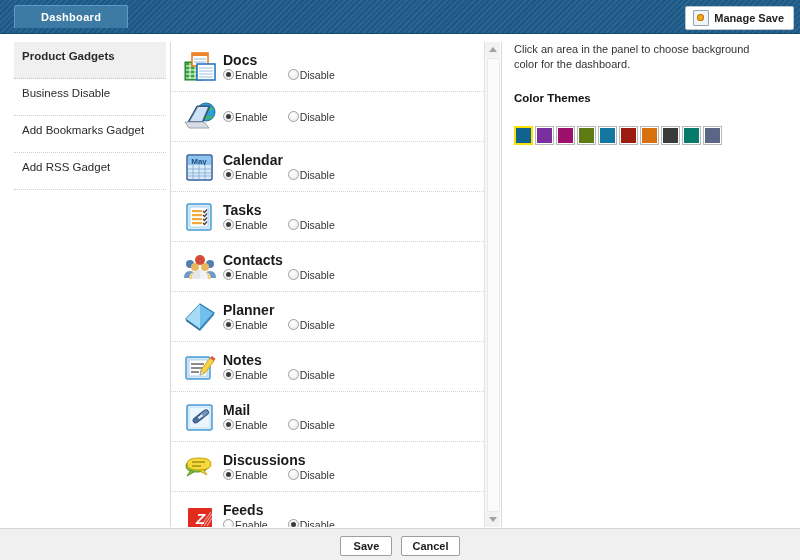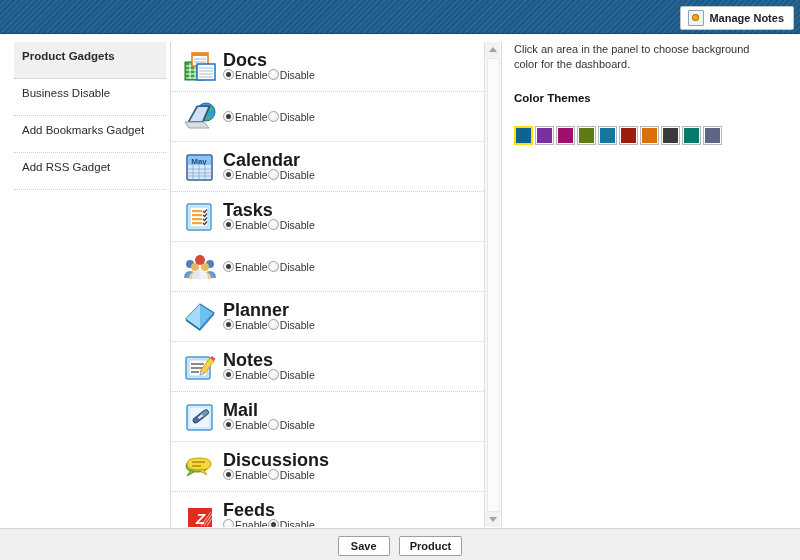--- a/index.html
+++ b/index.html
@@ -140,30 +140,30 @@
   .gadget-icon-box {
     width: 34px;
     height: 34px;
     flex: 0 0 auto;
     position: relative;
     margin-right: 6px;
   }
   .gadget-icon-box svg { display: block; }
   .gadget-text { flex: 1 1 auto; min-width: 0; }
   .gadget-name {
-    font-size: 18px;
+    font-size: 14px;
     font-weight: bold;
     color: #1a1a1a;
     line-height: 14px;
     margin-bottom: 2px;
   }
   .radio-group {
     display: flex;
     align-items: center;
-    gap: 0;
+    gap: 20px;
     font-size: 10.5px;
     color: #333333;
   }
   .radio-opt {
     display: flex;
     align-items: center;
     gap: 1px;
     cursor: pointer;
   }
   .radio-dot {
@@ -294,23 +294,28 @@
     border: 1px solid #9e9e9e;
     border-radius: 2px;
     cursor: pointer;
     font-family: "Liberation Sans", sans-serif;
   }
 </style>
 </head>
 <body>
 
 <div id="app-header">
+  <div id="tab-strip">
+    <div class="nav-tab">
+      <span>Dashboard</span>
+    </div>
+  </div>
   <div id="manage-page-button">
     <span class="mp-icon"></span>
-    <span>Manage Notes</span>
+    <span>Manage Save</span>
   </div>
 </div>
 
 <div id="body-area">
 
   <div id="sidebar">
     <div class="side-item active">
       <span>Product Gadgets</span>
     </div>
     <div class="side-item">
@@ -470,20 +475,21 @@
             <circle cx="12" cy="17" r="4" fill="#e8b85e"></circle>
             <path d="M6 29 q0-7 6-7 q6 0 6 7 z" fill="#f3d08a"></path>
             <circle cx="22" cy="17" r="4" fill="#e8b85e"></circle>
             <path d="M16 29 q0-7 6-7 q6 0 6 7 z" fill="#f3d08a"></path>
             <circle cx="17" cy="10" r="5" fill="#d44b3c"></circle>
             <path d="M9 29 q0-9 8-9 q8 0 8 9 z" fill="#f0f2f5"></path>
             <path d="M9 29 q0-9 8-9 l0 9 z" fill="#e3e7ec"></path>
           </svg>
         </div>
         <div class="gadget-text">
+          <div class="gadget-name">Contacts</div>
           <div class="radio-group">
             <label class="radio-opt">
               <span class="radio-dot checked"></span>
               <span class="radio-label">Enable</span>
             </label>
             <label class="radio-opt">
               <span class="radio-dot"></span>
               <span class="radio-label">Disable</span>
             </label>
           </div>
@@ -673,14 +679,14 @@
       <div class="swatch">
           <span style="background:#5b6585"></span>
         </div>
     </div>
   </div>
 
 </div>
 
 <div id="footer-bar">
   <button class="footer-btn">Save</button>
-  <button class="footer-btn">Product</button>
+  <button class="footer-btn">Cancel</button>
 </div>
 
 </body></html>

